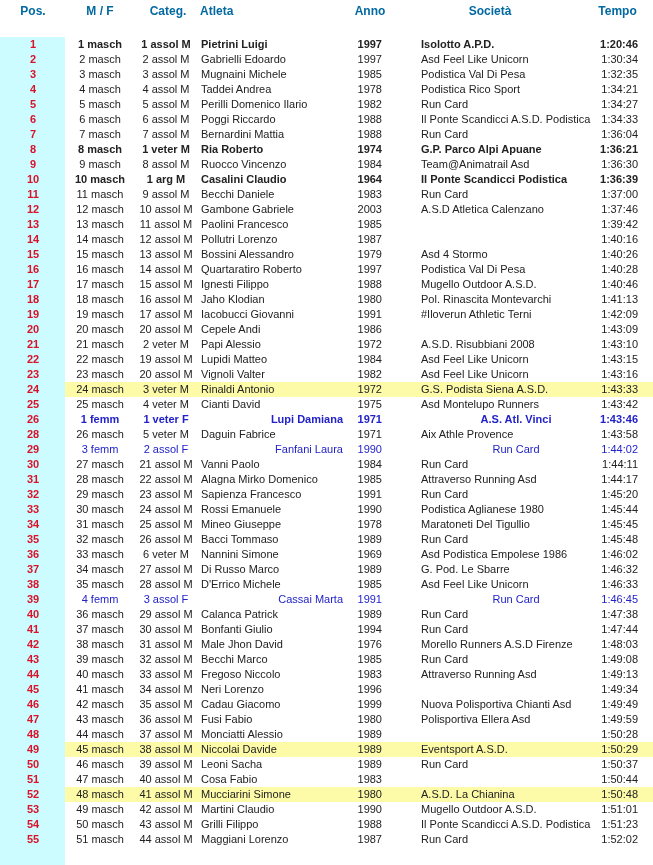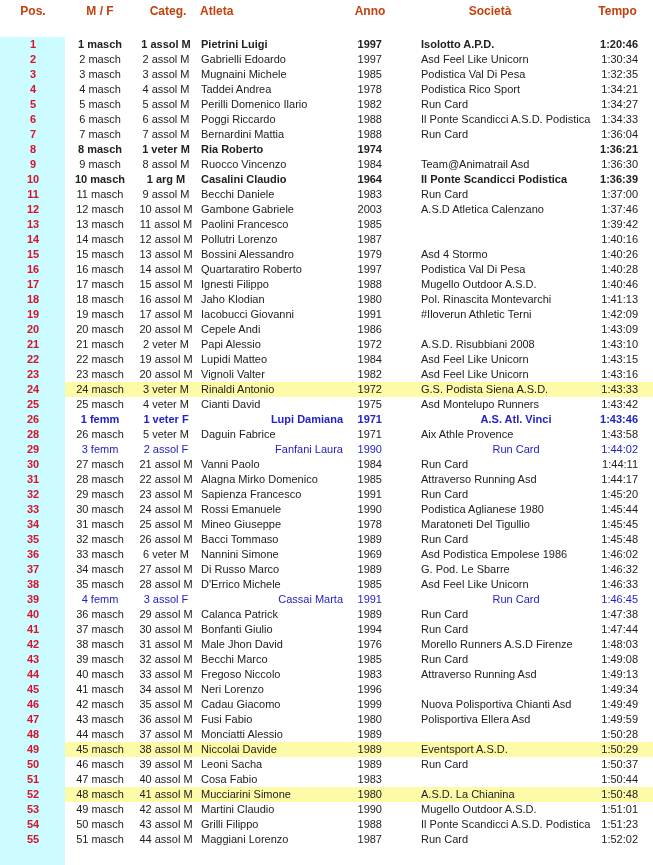--- a/index.html
+++ b/index.html
@@ -1,20 +1,20 @@
 <!DOCTYPE html>
 <html><head>
 <meta charset="utf-8">
 <style>
   html, body { margin: 0; padding: 0; background: #ffffff; }
   body { width: 653px; height: 865px; overflow: hidden; position: relative;
          font-family: "Liberation Sans", sans-serif; font-size: 11px; color: #222; }
   .poscol-bg { position: absolute; left: 0; top: 37px; width: 65px; height: 828px; background: #ccfcff; }
   .header { position: absolute; top: 4px; left: 0; width: 653px; height: 16px; }
-  .header span { position: absolute; top: 0; font-size: 12px; color: #c2410c; font-weight: bold; font-family: "Liberation Sans", sans-serif; }
+  .header span { position: absolute; top: 0; font-size: 12px; color: #0369a1; font-weight: bold; font-family: "Liberation Sans", sans-serif; }
   .h-pos { left: 14px; width: 38px; text-align: center; }
   .h-mf { left: 70px; width: 60px; text-align: center; }
   .h-cat { left: 138px; width: 60px; text-align: center; }
   .h-atl { left: 200px; width: 144px; text-align: left; }
   .h-anno { left: 350px; width: 40px; text-align: center; }
   .h-soc { left: 400px; width: 180px; text-align: center; }
   .h-tempo { left: 590px; width: 55px; text-align: center; }
 
   #rows { position: absolute; left: 0; top: 37px; width: 653px; }
   .row { position: relative; height: 15px; line-height: 15px; white-space: nowrap; }
@@ -112,20 +112,21 @@
       <span class="c-anno">1988</span>
       <span class="c-soc">Run Card</span>
       <span class="c-tempo">1:36:04</span>
     </div>
     <div class="row bold">
       <span class="c-pos">8</span>
       <span class="c-mf">8 masch</span>
       <span class="c-cat">1 veter M</span>
       <span class="c-atl">Ria Roberto</span>
       <span class="c-anno">1974</span>
+      <span class="c-soc">G.P. Parco Alpi Apuane</span>
       <span class="c-tempo">1:36:21</span>
     </div>
     <div class="row ">
       <span class="c-pos">9</span>
       <span class="c-mf">9 masch</span>
       <span class="c-cat">8 assol M</span>
       <span class="c-atl">Ruocco Vincenzo</span>
       <span class="c-anno">1984</span>
       <span class="c-soc">Team@Animatrail Asd</span>
       <span class="c-tempo">1:36:30</span>

